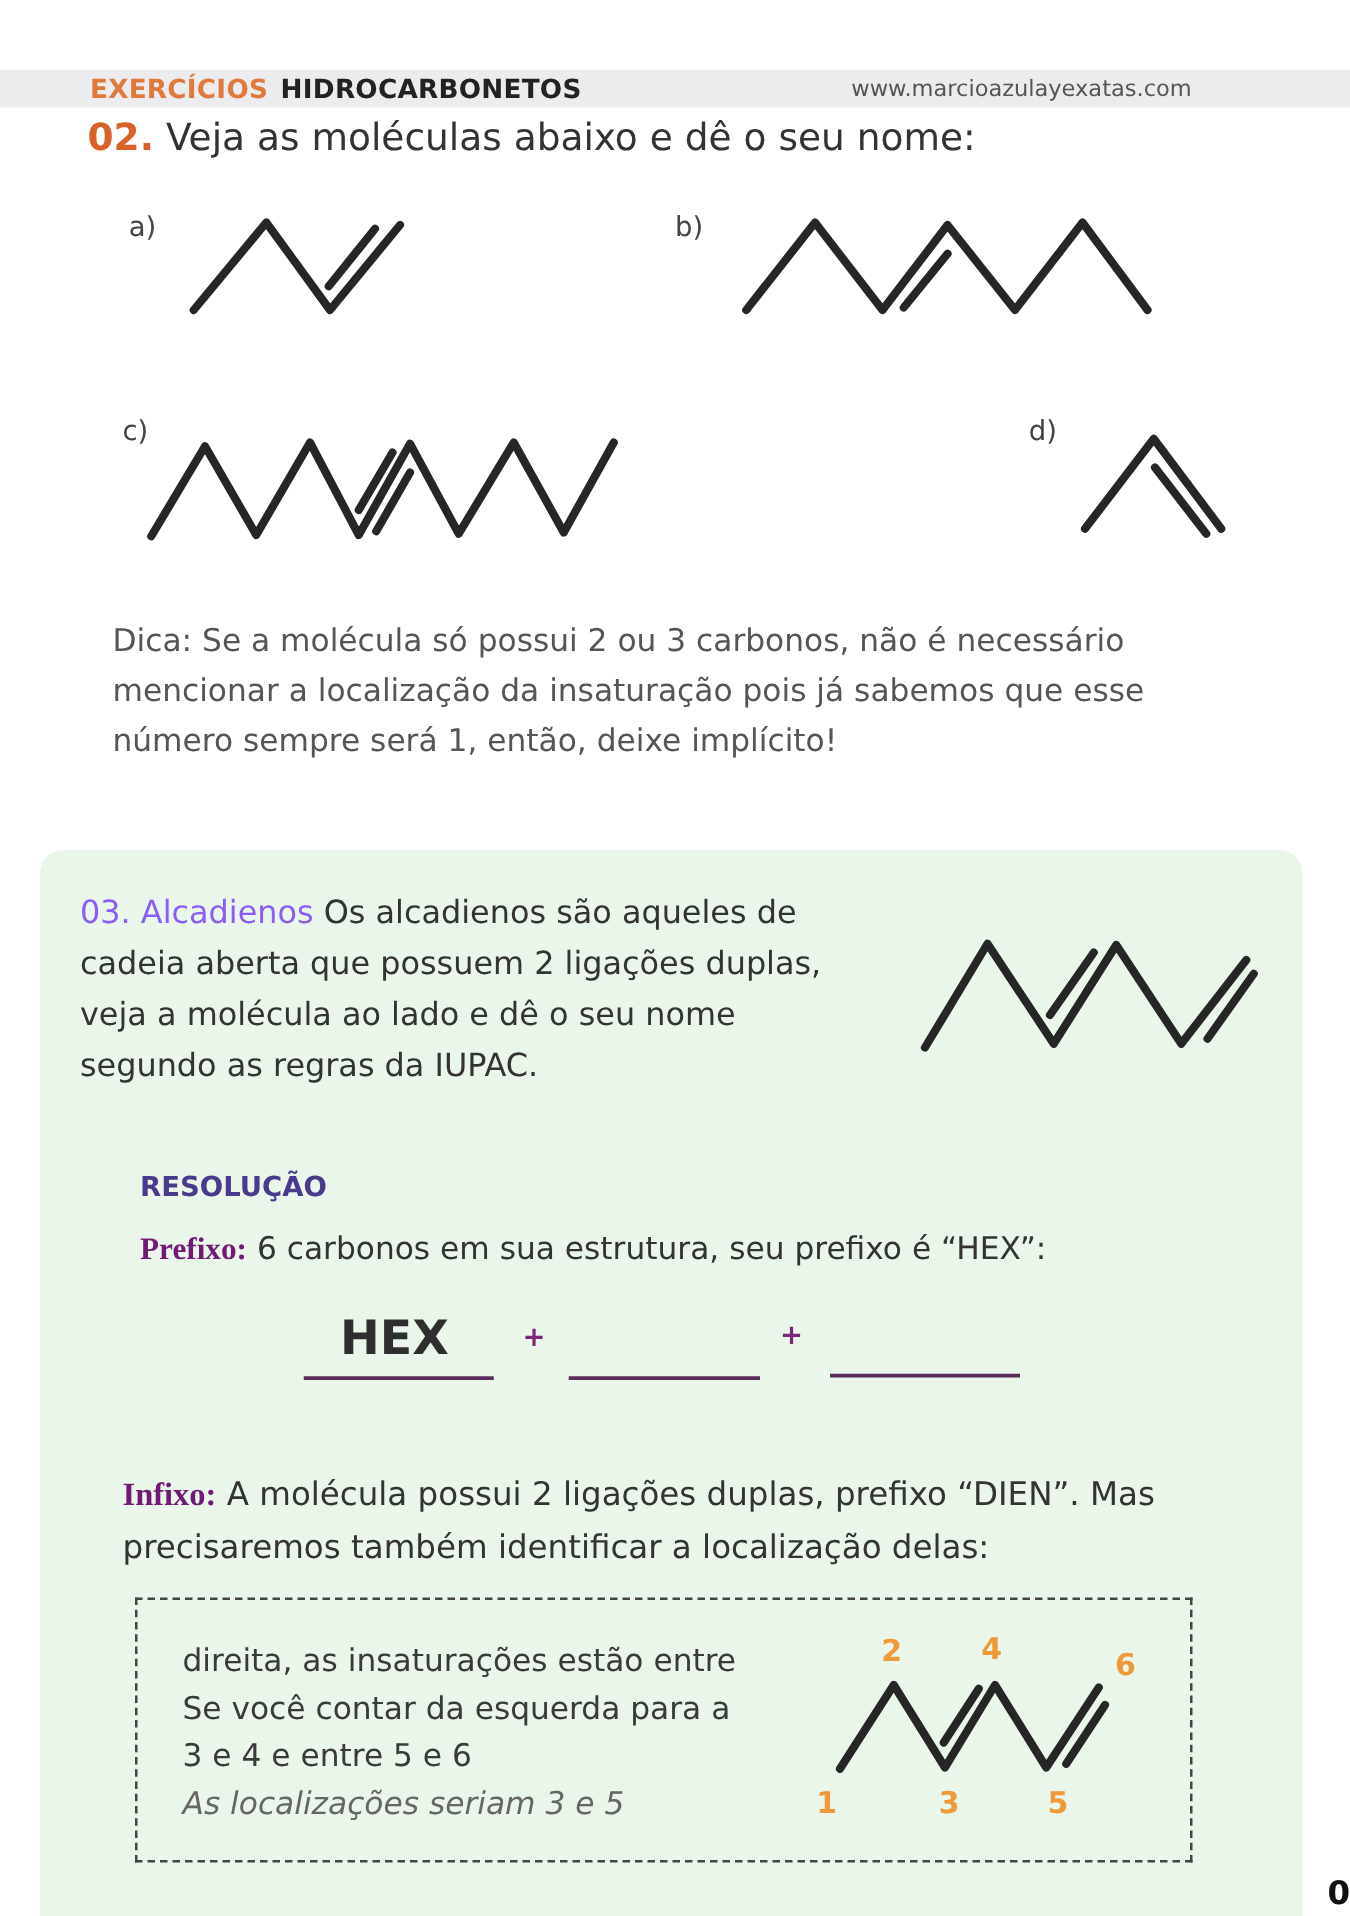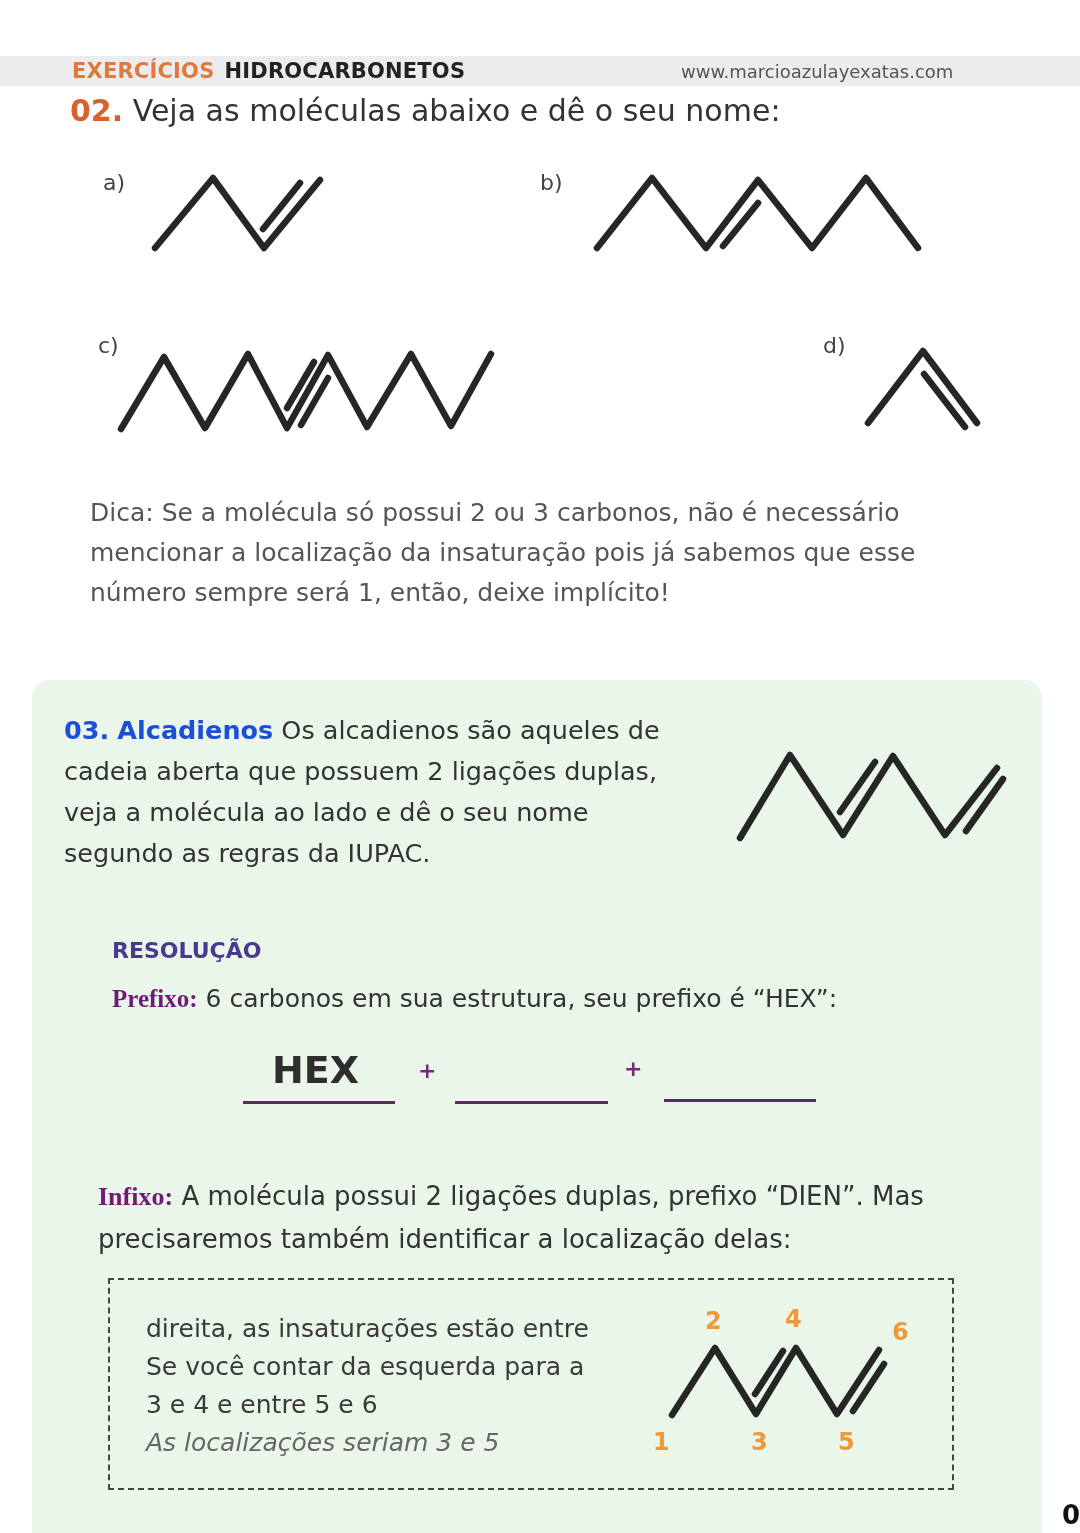--- a/index.html
+++ b/index.html
@@ -24,21 +24,21 @@
   svg.mol { position: absolute; overflow: visible; }
   svg.mol path, svg.mol line { stroke: #262626; stroke-width: 6.5; stroke-linecap: round; stroke-linejoin: round; fill: none; }
 
   .tip { position: absolute; left: 90px; top: 493px; width: 920px; font-size: 25px; line-height: 40px; color: #555; }
 
   .greenbox {
     position: absolute; left: 32px; top: 680px; width: 1010px; height: 880px;
     background: #eaf6ea; border-radius: 18px;
   }
   .q03 { position: absolute; left: 64px; top: 710px; width: 640px; font-size: 25.5px; line-height: 41px; color: #333; }
-  .q03 .num { color: #1d4ed8; font-weight: bold; }
+  .q03 .num { color: #8b5cf6; font-weight: normal; }
 
   .resol { position: absolute; left: 112px; top: 938px; font-size: 22px; font-weight: bold; color: #4a3a8c; }
   .prefix { position: absolute; left: 112px; top: 984px; font-size: 25px; color: #333; }
   .prefix b, .infix b { color: #701a75; font-family: Liberation Serif, serif; }
 
   .blank { position: absolute; border-bottom: 3px solid #5b2c5b; height: 2px; }
   .hex { position: absolute; left: 272px; top: 1048px; font-size: 38px; font-weight: bold; color: #2e2e2e; }
   .plus { position: absolute; font-size: 22px; font-weight: bold; color: #7a2878; }
 
   .infix { position: absolute; left: 98px; top: 1175px; width: 900px; font-size: 26px; line-height: 42px; color: #333; }

